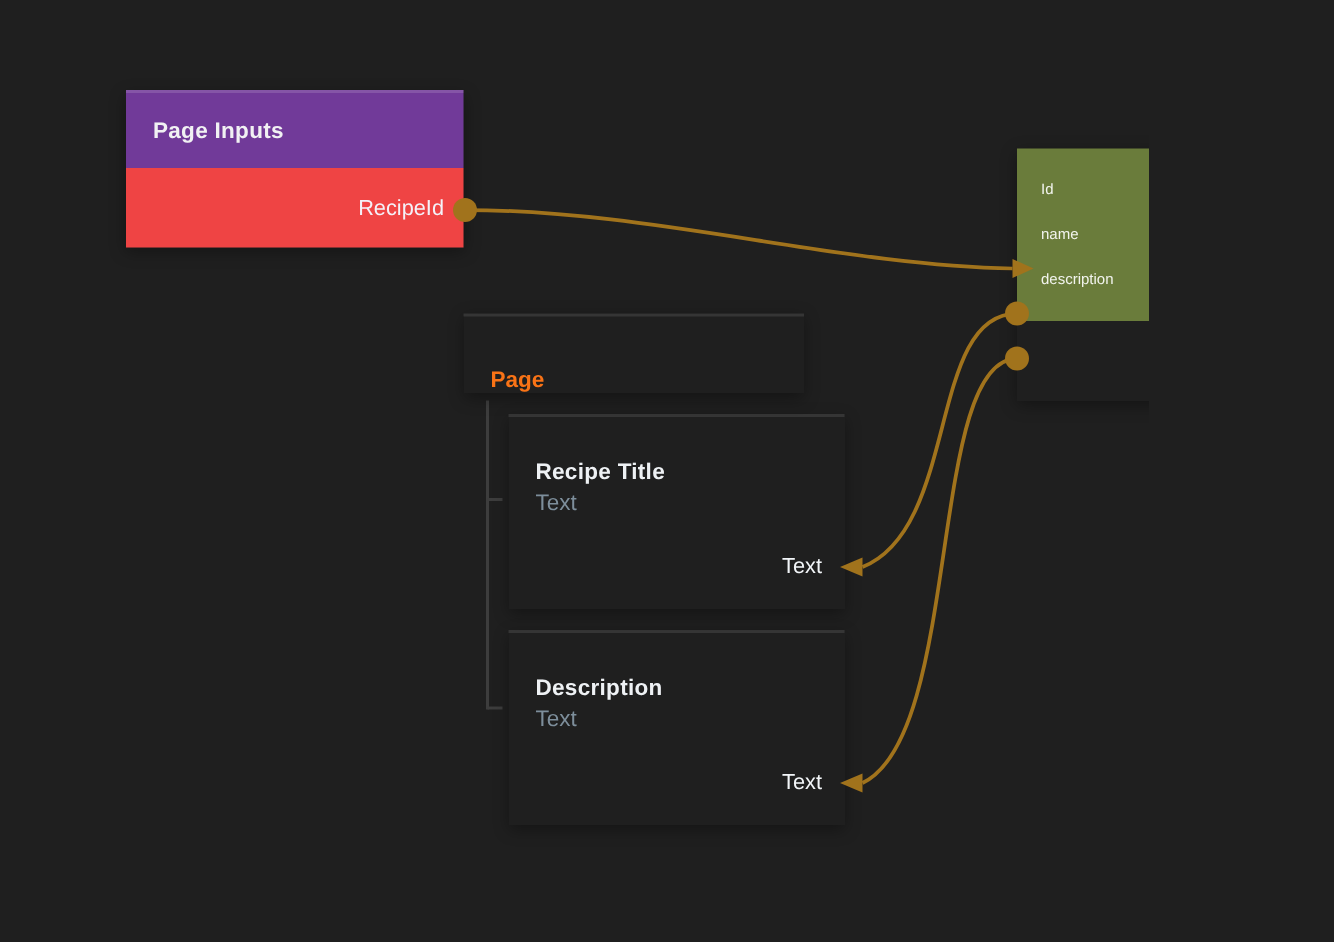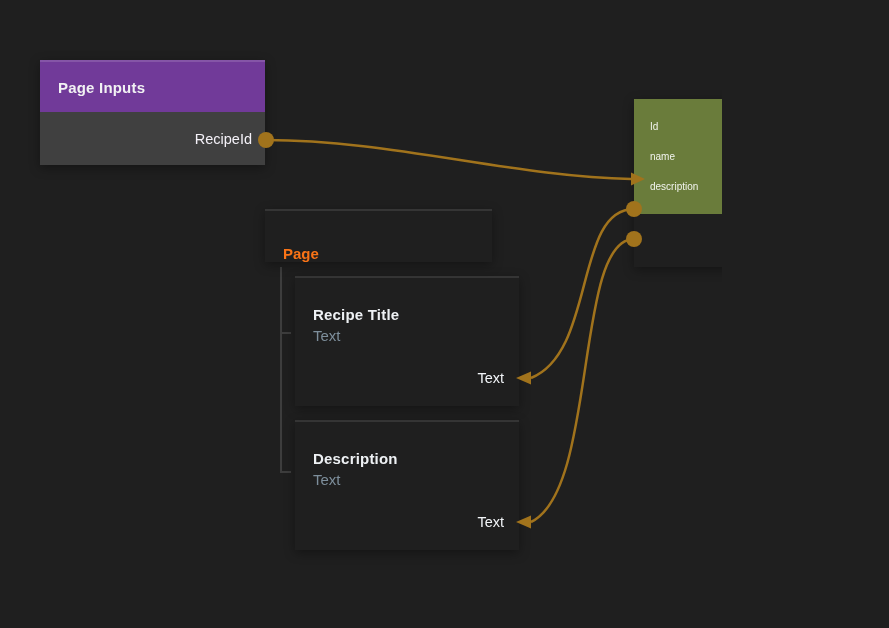--- a/index.html
+++ b/index.html
@@ -5,39 +5,40 @@
   html, body {
     margin: 0; padding: 0;
     background: #1f1f1f;
     font-family: "Liberation Sans", "DejaVu Sans", sans-serif;
   }
   #stage {
     position: relative;
     width: 722px; height: 628px;
     background: #1f1f1f;
     overflow: hidden;
+    margin-left: 44px;
   }
   .node {
     position: absolute;
     box-shadow: 0 3px 10px rgba(0,0,0,0.35);
     z-index: 2;
   }
   .node-header {
     box-sizing: border-box;
     border-top: 2px solid rgba(255,255,255,0.14);
     display: flex;
     align-items: center;
     font-size: 15px;
     font-weight: 600;
     color: #f1f1f3;
     letter-spacing: 0.2px;
   }
   
   .purple .node-header { background: #713a99; height: 52px; padding-left: 18px; }
-  .purple .node-body   { background: #404040; height: 53px; }
+  .purple .node-body   { background: #ef4444; height: 53px; }
   
   .green .node-header { background: #71863f; height: 53px; padding-left: 16px; }
   .green .node-body   { background: #6a7c3b; height: 115px; padding-top: 12px; box-sizing: border-box; }
 
   .port-row-out {
     height: 53px;
     display: flex; align-items: center; justify-content: flex-end;
     padding-right: 13px;
     font-size: 14.5px; color: #f4f1f8;
   }

